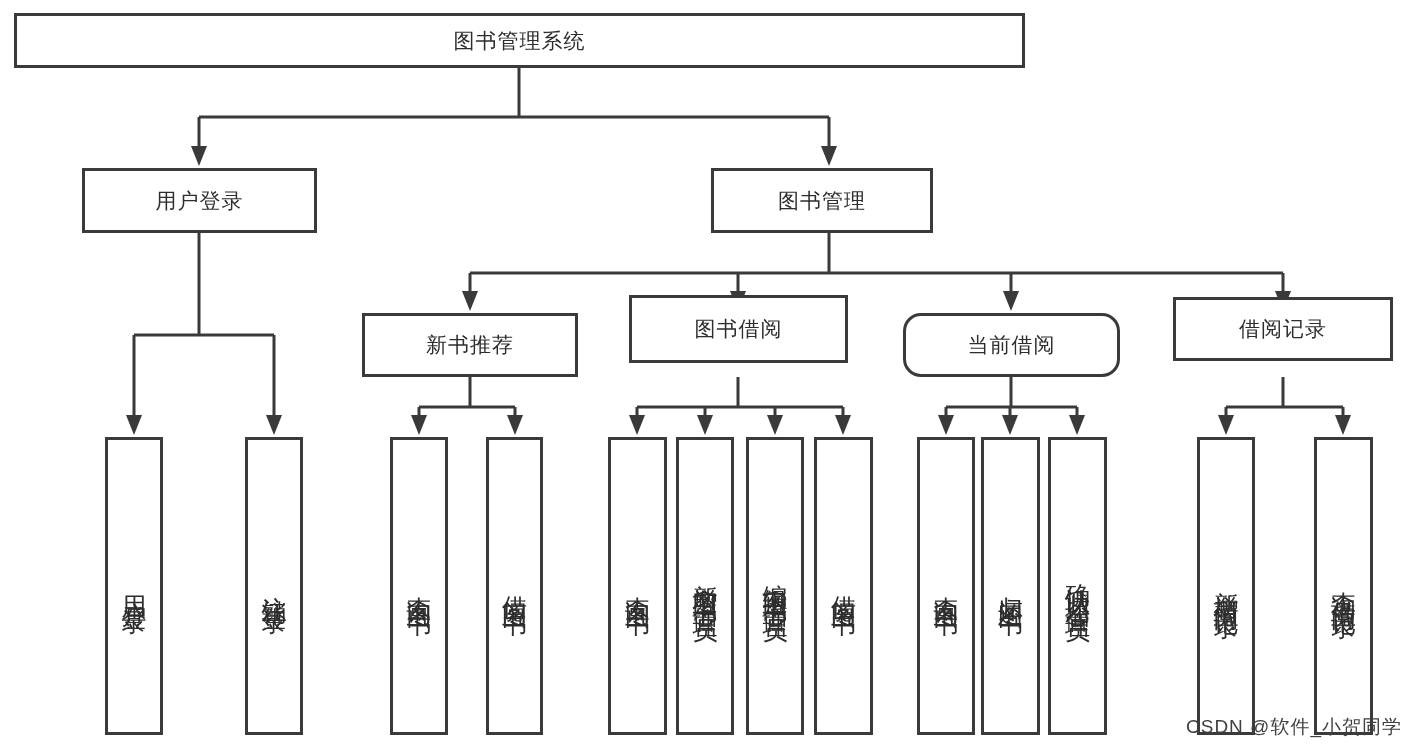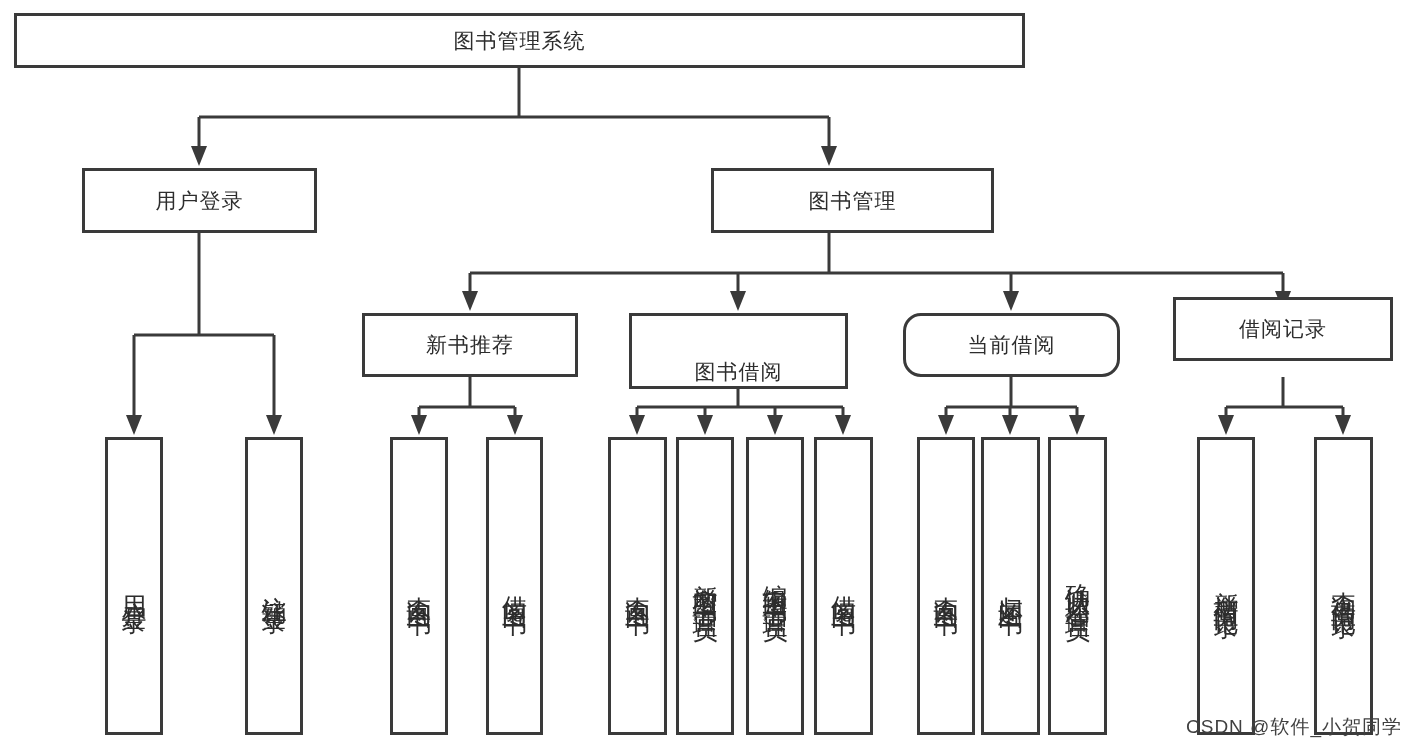--- a/index.html
+++ b/index.html
@@ -97,28 +97,28 @@
     </g>
   </svg>
 
   <div class="node h" style="left:14px;top:13px;width:1011px;height:55px;">
     <span>图书管理系统</span>
   </div>
 
   <div class="node h" style="left:82px;top:168px;width:235px;height:65px;">
     <span>用户登录</span>
   </div>
-  <div class="node h" style="left:711px;top:168px;width:283px;height:65px;">
+  <div class="node h" style="left:711px;top:168px;width:222px;height:65px;">
     <span>图书管理</span>
   </div>
 
   <div class="node h" style="left:362px;top:313px;width:216px;height:64px;">
     <span>新书推荐</span>
   </div>
-  <div class="node h" style="left:629px;top:313px;width:219px;height:76px;align-items:flex-end;">
+  <div class="node h" style="left:629px;top:295px;width:219px;height:68px;">
     <span>图书借阅</span>
   </div>
   <div class="node h" style="left:903px;top:313px;width:217px;height:64px;border-radius:18px;">
     <span>当前借阅</span>
   </div>
   <div class="node h" style="left:1173px;top:297px;width:220px;height:64px;">
     <span>借阅记录</span>
   </div>
 
   <div class="node leaf" style="left:105px;width:58px;">

